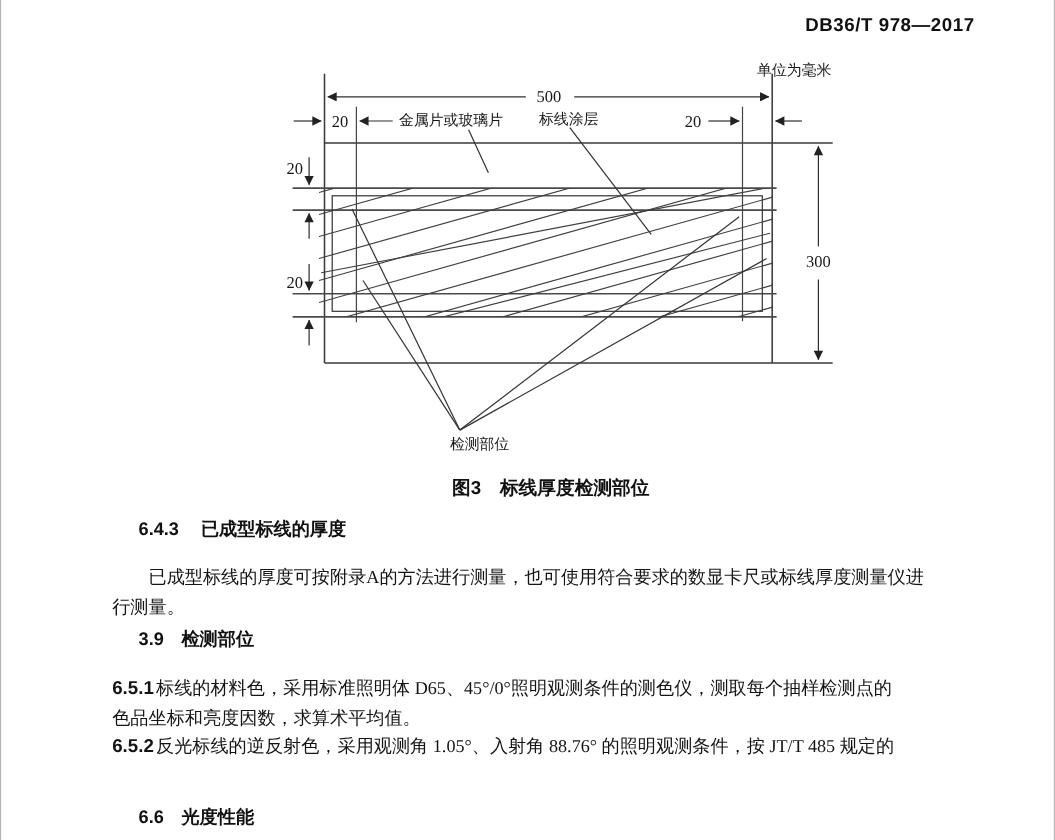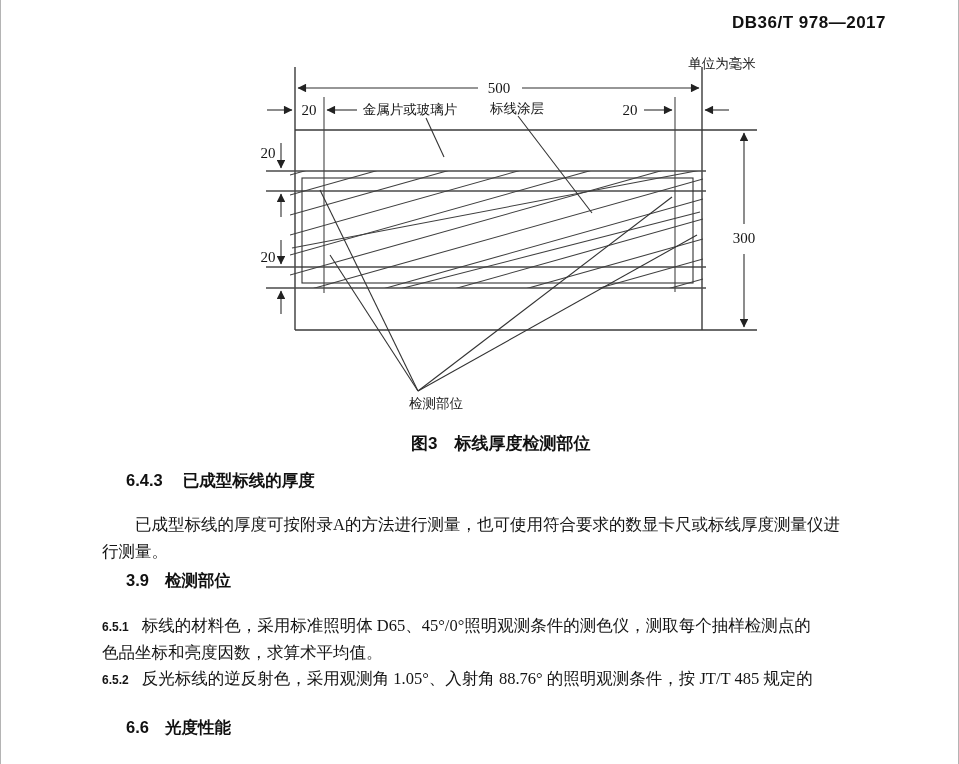--- a/index.html
+++ b/index.html
@@ -42,21 +42,21 @@
   }
   .heading .h-num{margin-right:20px;}
   .para{
     position:absolute;left:102px;
     font-size:16.5px;line-height:27px;color:#141414;
     white-space:nowrap;
   }
   .para .indent{padding-left:33px;}
   .c-num{
     font-family:"Liberation Sans", sans-serif;
-    font-weight:bold;font-size:12px;margin-right:13px;
+    font-weight:bold;font-size:17px;margin-right:2px;
   }
   .line{height:27px;}
 </style>
 </head>
 <body>
 
 <div class="page-frame"></div>
 
 <div class="std-header">DB36/T 978—2017</div>
 
@@ -178,15 +178,15 @@
   </div>
   <div class="line">色品坐标和亮度因数，求算术平均值。</div>
 </div>
 
 <div class="para" style="top:665px;">
   <div class="line">
     <span class="c-num">6.5.2</span><span>反光标线的逆反射色，采用观测角 1.05°、入射角 88.76° 的照明观测条件，按 JT/T 485 规定的</span>
   </div>
 </div>
 
-<div class="heading" style="top:717px;">
+<div class="heading" style="top:732px;">
   <span class="h-num" style="margin-right:16px;">6.6</span><span>光度性能</span>
 </div>
 
 </body></html>

